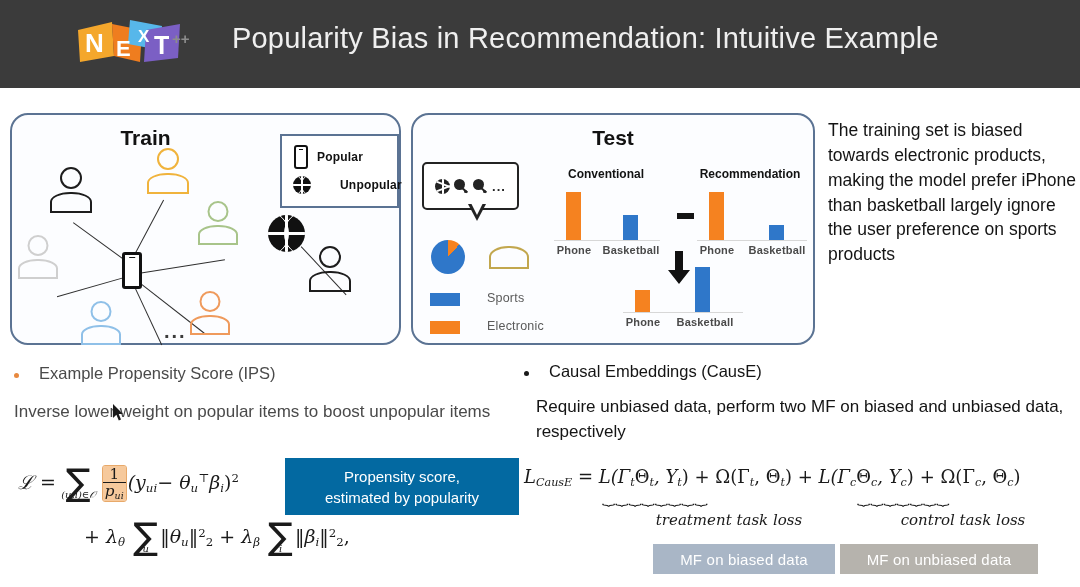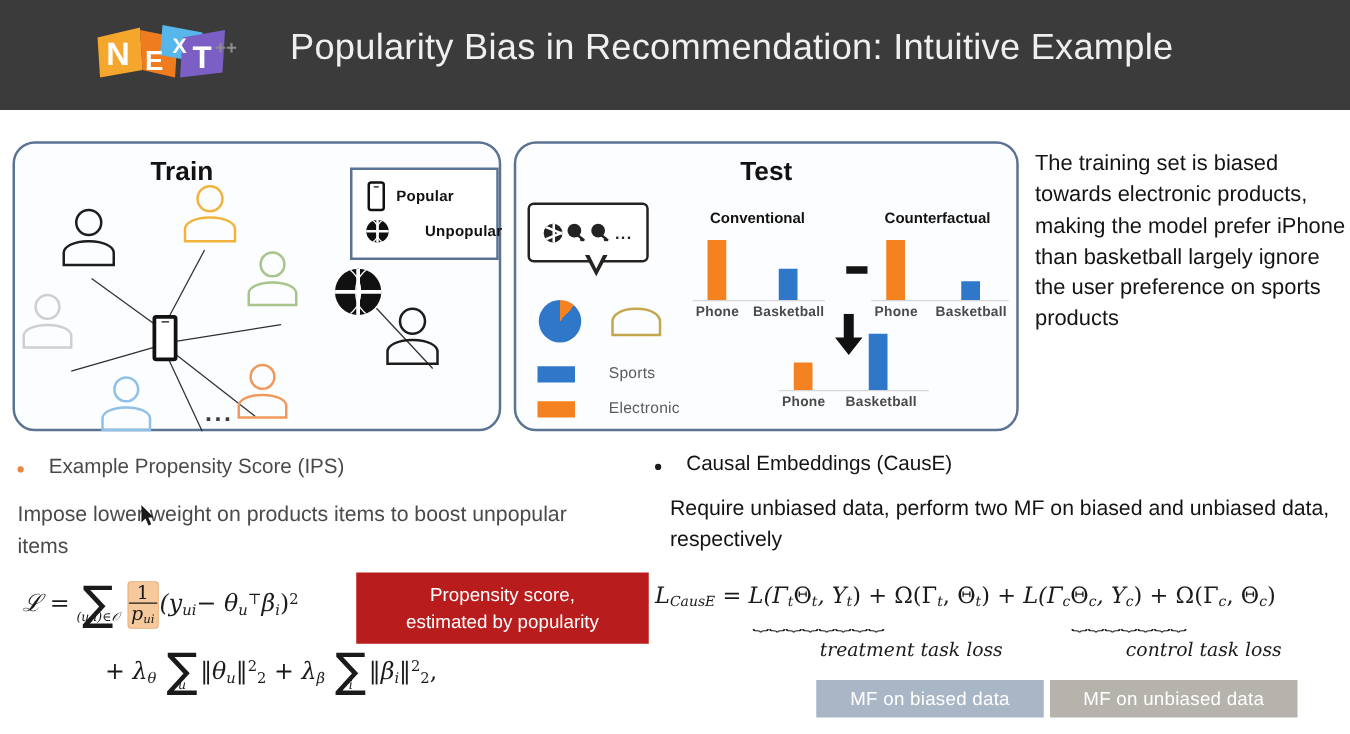--- a/index.html
+++ b/index.html
@@ -170,21 +170,21 @@
     display:inline-block;vertical-align:middle;text-align:center;
     font-size:.80em;line-height:1.08;margin:0 2px;
   }
   .frac .num{display:block;border-bottom:1.3px solid #1a1a1a;padding:0 3px;}
   .frac .den{display:block;padding:0 2px;}
   .hl-box{
     background:#f6c99c;outline:1.2px solid #e8a96a;border-radius:2px;
   }
   .callout{
     position:absolute;left:285px;top:458px;width:234px;height:57px;
-    background:#b91c1c;color:#ffffff;font-size:15px;line-height:1.4;
+    background:#0369a1;color:#ffffff;font-size:15px;line-height:1.4;
     display:flex;flex-direction:column;align-items:center;justify-content:center;
     text-align:center;
   }
   .tag-box{
     position:absolute;height:30px;color:#ffffff;font-size:15px;
     display:flex;align-items:center;justify-content:center;letter-spacing:.2px;
   }
   .brace-lbl{
     position:absolute;font-family:"DejaVu Serif", serif;font-style:italic;
     font-size:15px;color:#1a1a1a;white-space:nowrap;transform:translateX(-50%);
@@ -321,21 +321,21 @@
   <div class="mini-chart" style="left:141px;top:76px;width:106px;height:50px;">
     <div class="axis"></div>
     <div class="bar" style="left:12px;width:15px;height:48px;background:#f58220;"></div>
     <div class="blabel" style="left:20px;">Phone</div>
     <div class="bar" style="left:69px;width:15px;height:25px;background:#2f77c9;"></div>
     <div class="blabel" style="left:77px;">Basketball</div>
   </div>
 
   <div class="minus-sign" style="left:264px;top:98px;"></div>
 
-  <div class="mini-title" style="left:337px;top:52px;">Counterfactual</div>
+  <div class="mini-title" style="left:337px;top:52px;">Recommendation</div>
   <div class="mini-chart" style="left:284px;top:76px;width:110px;height:50px;">
     <div class="axis"></div>
     <div class="bar" style="left:12px;width:15px;height:48px;background:#f58220;"></div>
     <div class="blabel" style="left:20px;">Phone</div>
     <div class="bar" style="left:72px;width:15px;height:15px;background:#2f77c9;"></div>
     <div class="blabel" style="left:80px;">Basketball</div>
   </div>
 
   <div class="down-arrow" style="left:254px;top:136px;">
     <svg width="24" height="34" viewBox="0 0 24 34">
@@ -351,21 +351,21 @@
     <div class="blabel" style="left:82px;">Basketball</div>
   </div>
 </div>
 
 <div class="desc">The training set is biased towards electronic products, making the model prefer iPhone than basketball largely ignore the user preference on sports products</div>
 
 <div class="bullet-row" style="left:14px;top:364px;">
   <div class="bullet-dot" style="background:#e8893f;"></div>
   <div class="bullet-text" style="color:#4a4a4a;">Example Propensity Score (IPS)</div>
 </div>
-<div class="sub-text" style="left:14px;top:400px;width:480px;color:#4a4a4a;">Impose lower weight on products items to boost unpopular items</div>
+<div class="sub-text" style="left:14px;top:400px;width:480px;color:#4a4a4a;">Inverse lower weight on popular items to boost unpopular items</div>
 
 <div class="cursor" style="left:113px;top:404px;">
   <svg width="12" height="18" viewBox="0 0 12 18">
     <polygon points="0,0 0,14 3.4,10.8 5.8,16.4 8,15.4 5.7,10 10,10" fill="#1a1a1a"></polygon>
   </svg>
 </div>
 
 <div class="formula" style="left:18px;top:466px;font-size:19px;">
   <span class="mi">ℒ</span>
   <span>=</span>

